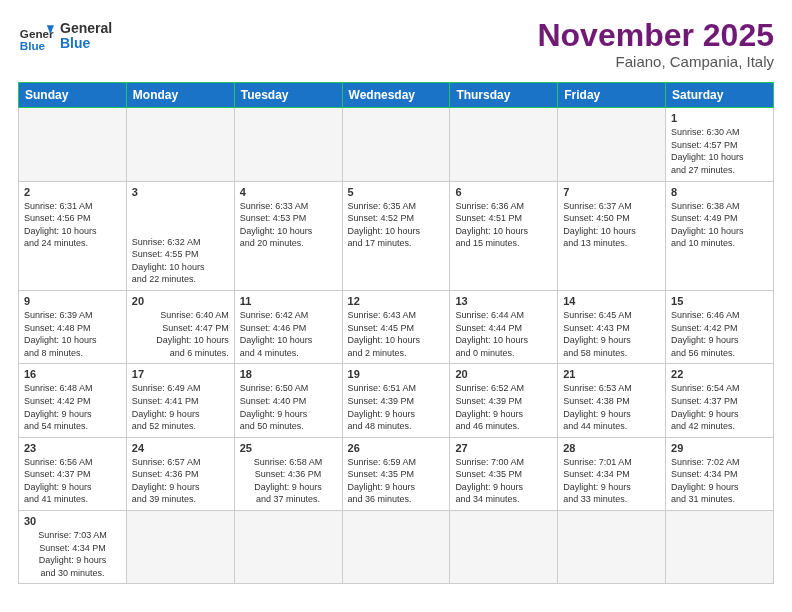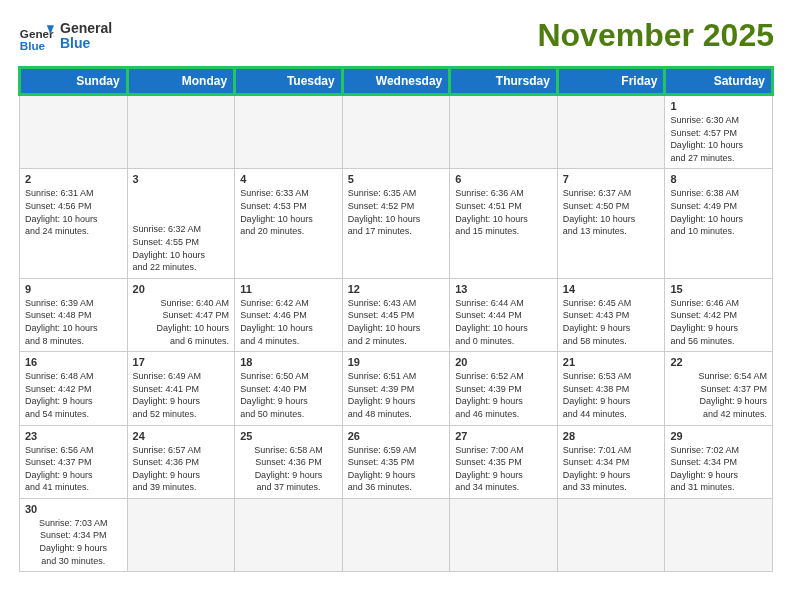--- a/index.html
+++ b/index.html
@@ -28,40 +28,40 @@
     .logo-icon {
       width: 36px;
       height: 36px;
     }
     .title-block {
       text-align: right;
     }
     .month-title {
       font-size: 32px;
       font-weight: bold;
-      color: #4d7c0f;
+      color: #701a75;
       line-height: 1.1;
     }
     .location-title {
       font-size: 15px;
       color: #555;
     }
     .calendar {
       width: 100%;
       border-collapse: collapse;
       border: 1px solid #ccc;
     }
     .calendar th {
       background-color: #1a73c7;
       color: #fff;
       font-size: 12px;
       font-weight: bold;
       padding: 5px 6px;
-      text-align: right;
-      border: 3px solid #22c55e;
+      text-align: left;
+      border: 1px solid #22c55e;
     }
     .calendar td {
       vertical-align: top;
       border: 1px solid #ccc;
       padding: 4px 5px;
       font-size: 9.5px;
       color: #333;
       width: calc(100% / 7);
       height: 72px;
       background: #fff;
@@ -96,20 +96,21 @@
         <text x="2" y="35" font-size="13" font-weight="bold" fill="#1a73c7">Blue</text>
         <polygon points="32,8 40,8 36,18" fill="#1a73c7"></polygon>
       </svg>
       <div style="display:flex;flex-direction:column;line-height:1.1">
         <span style="font-size:14px;font-weight:bold;color:#333;">General</span>
         <span style="font-size:14px;font-weight:bold;color:#1a73c7;">Blue</span>
       </div>
     </div>
     <div class="title-block">
       <div class="month-title">November 2025</div>
+      <div class="location-title">Faiano, Campania, Italy</div>
     </div>
   </div>
 
   <table class="calendar">
     <thead>
       <tr>
       <th>Sunday</th>
           <th>Monday</th>
           <th>Tuesday</th>
           <th>Wednesday</th>
@@ -274,21 +275,21 @@
           </td>
           <td>
             <span class="day-number">21</span>
             <div class="day-info" style="white-space: pre-line;">Sunrise: 6:53 AM
 Sunset: 4:38 PM
 Daylight: 9 hours
 and 44 minutes.</div>
           </td>
           <td>
             <span class="day-number">22</span>
-            <div class="day-info" style="white-space: pre-line; text-align: right;">Sunrise: 6:54 AM
+            <div class="day-info" style="white-space: pre-line;">Sunrise: 6:54 AM
 Sunset: 4:37 PM
 Daylight: 9 hours
 and 42 minutes.</div>
           </td>
         </tr>
         <tr>
           <td>
             <span class="day-number">23</span>
             <div class="day-info" style="white-space: pre-line;">Sunrise: 6:56 AM
 Sunset: 4:37 PM

